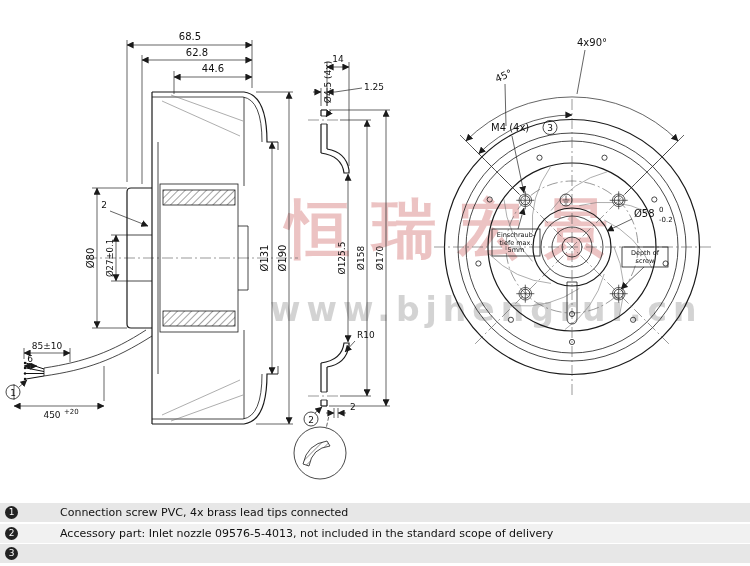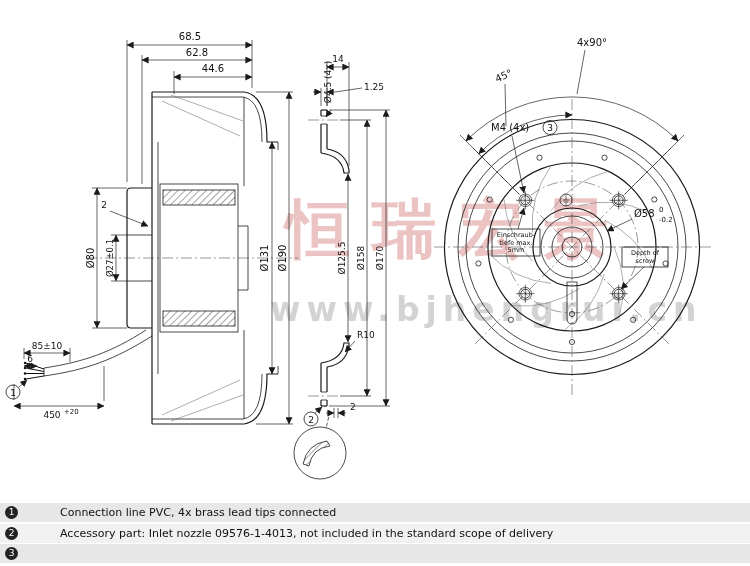--- a/index.html
+++ b/index.html
@@ -337,22 +337,22 @@
       <rect class="ol2" x="622" y="247" width="46" height="20" fill="#fff"></rect>
       <text class="t6" x="645" y="255" text-anchor="middle">Depth of</text>
       <text class="t6" x="645" y="263" text-anchor="middle">screw</text>
     </g>
   </g>
 </svg>
 
 <div class="notes">
   <div class="note-row g1">
     <span class="badge">1</span>
-    <span>Connection line PVC, 4x brass lead tips connected</span>
+    <span>Connection screw PVC, 4x brass lead tips connected</span>
   </div>
   <div class="note-row g2">
     <span class="badge">2</span>
-    <span>Accessory part: Inlet nozzle 09576-1-4013, not included in the standard scope of delivery</span>
+    <span>Accessory part: Inlet nozzle 09576-5-4013, not included in the standard scope of delivery</span>
   </div>
   <div class="note-row g1">
     <span class="badge">3</span>
   </div>
 </div>
 
 </body></html>

